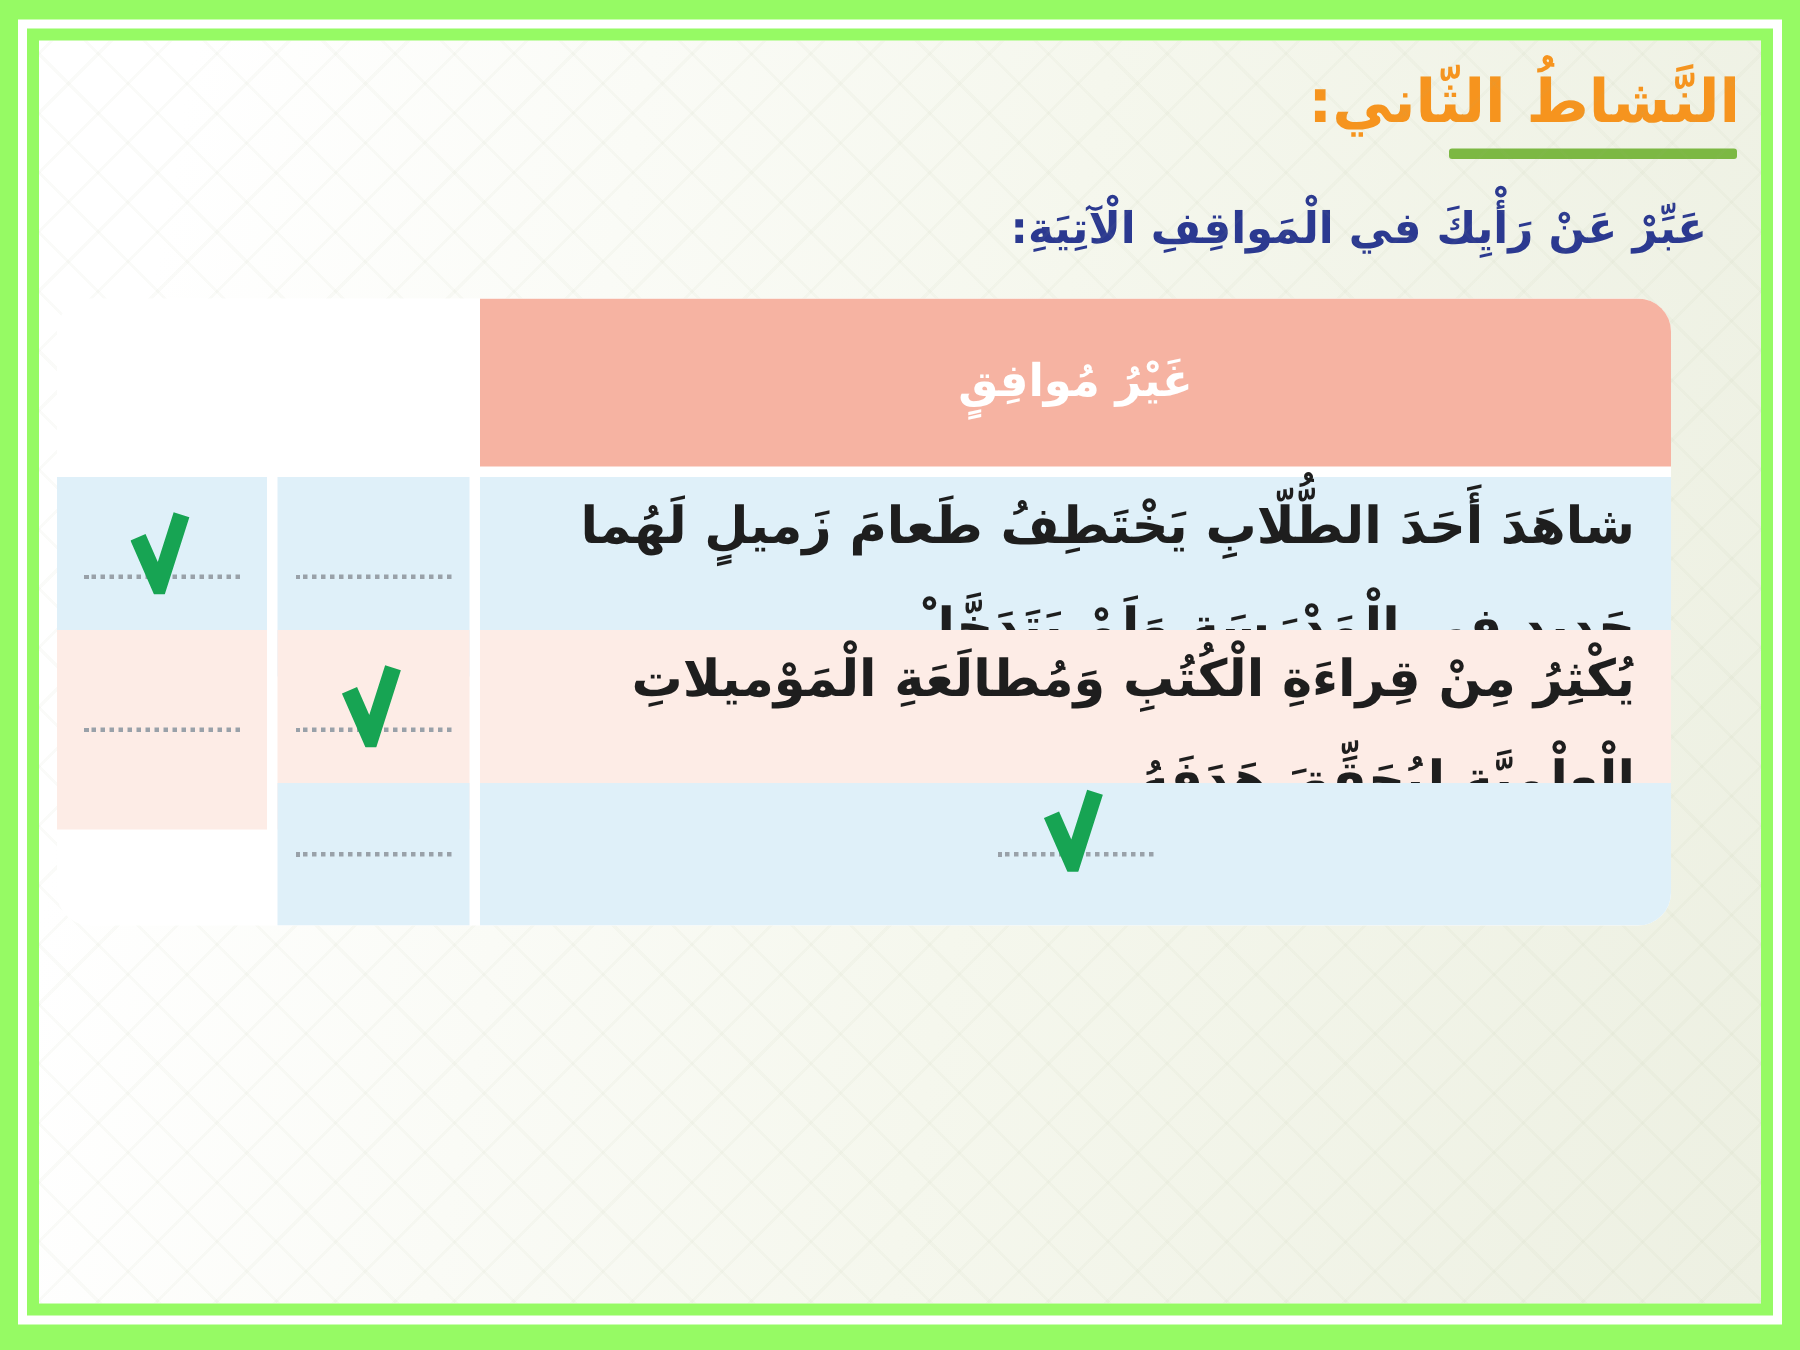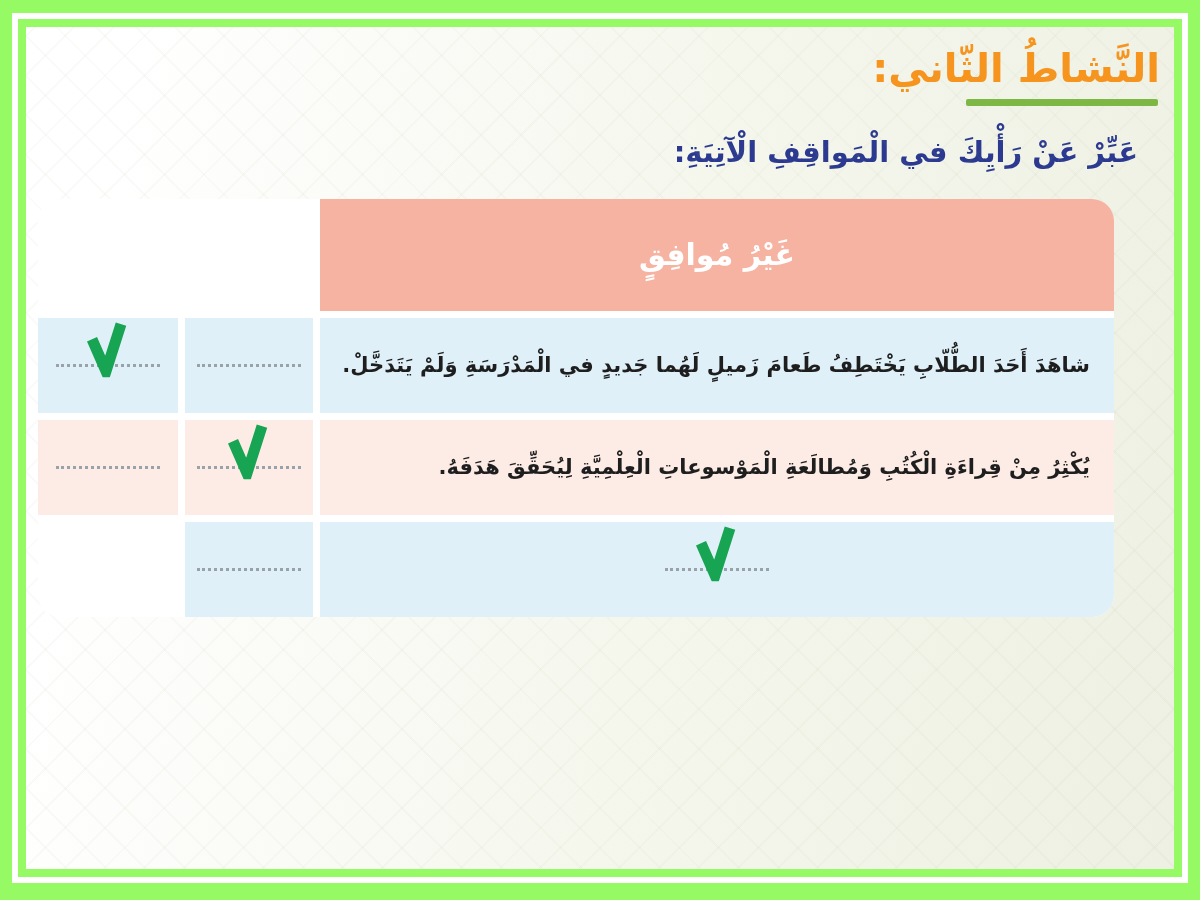--- a/index.html
+++ b/index.html
@@ -77,21 +77,21 @@
     background:#f6b3a2;
     color:#ffffff;
     font-weight:bold;
     font-size:30px;
     justify-content:center;
     line-height:1.6;
   }
   .trow:nth-child(even) .cell { background:#dff0f9; }
   .trow:nth-child(odd):not(.thead) .cell { background:#fdece6; }
   .cell-sit {
-    font-size:21px;
+    font-size:34px;
     font-weight:bold;
     color:#1e1e1e;
     padding:0 24px 0 12px;
     line-height:1.95;
     text-align:right;
   }
   .cell-check {
     position:relative;
     justify-content:center;
   }
@@ -132,21 +132,21 @@
         <div class="cell cell-check">
           <span class="dotline"></span>
           <svg class="check" width="42" height="56" viewBox="0 0 40 56">
               <polyline points="4,18 18,50 33,3" fill="none" stroke="#17a453" stroke-width="11" stroke-linecap="butt" stroke-linejoin="miter"></polyline>
             </svg>
         </div>
       </div>
 
 
       <div class="trow">
-        <div class="cell cell-sit">يُكْثِرُ مِنْ قِراءَةِ الْكُتُبِ وَمُطالَعَةِ الْمَوْسوعاتِ الْعِلْمِيَّةِ لِيُحَقِّقَ هَدَفَهُ.</div>
+        <div class="cell cell-sit">يُكْثِرُ مِنْ قِراءَةِ الْكُتُبِ وَمُطالَعَةِ الْمَوْميلاتِ الْعِلْمِيَّةِ لِيُحَقِّقَ هَدَفَهُ.</div>
         <div class="cell cell-check">
           <span class="dotline"></span>
           <svg class="check" width="42" height="56" viewBox="0 0 40 56">
               <polyline points="4,18 18,50 33,3" fill="none" stroke="#17a453" stroke-width="11" stroke-linecap="butt" stroke-linejoin="miter"></polyline>
             </svg>
         </div>
         <div class="cell cell-check">
           <span class="dotline"></span>
 
         </div>

